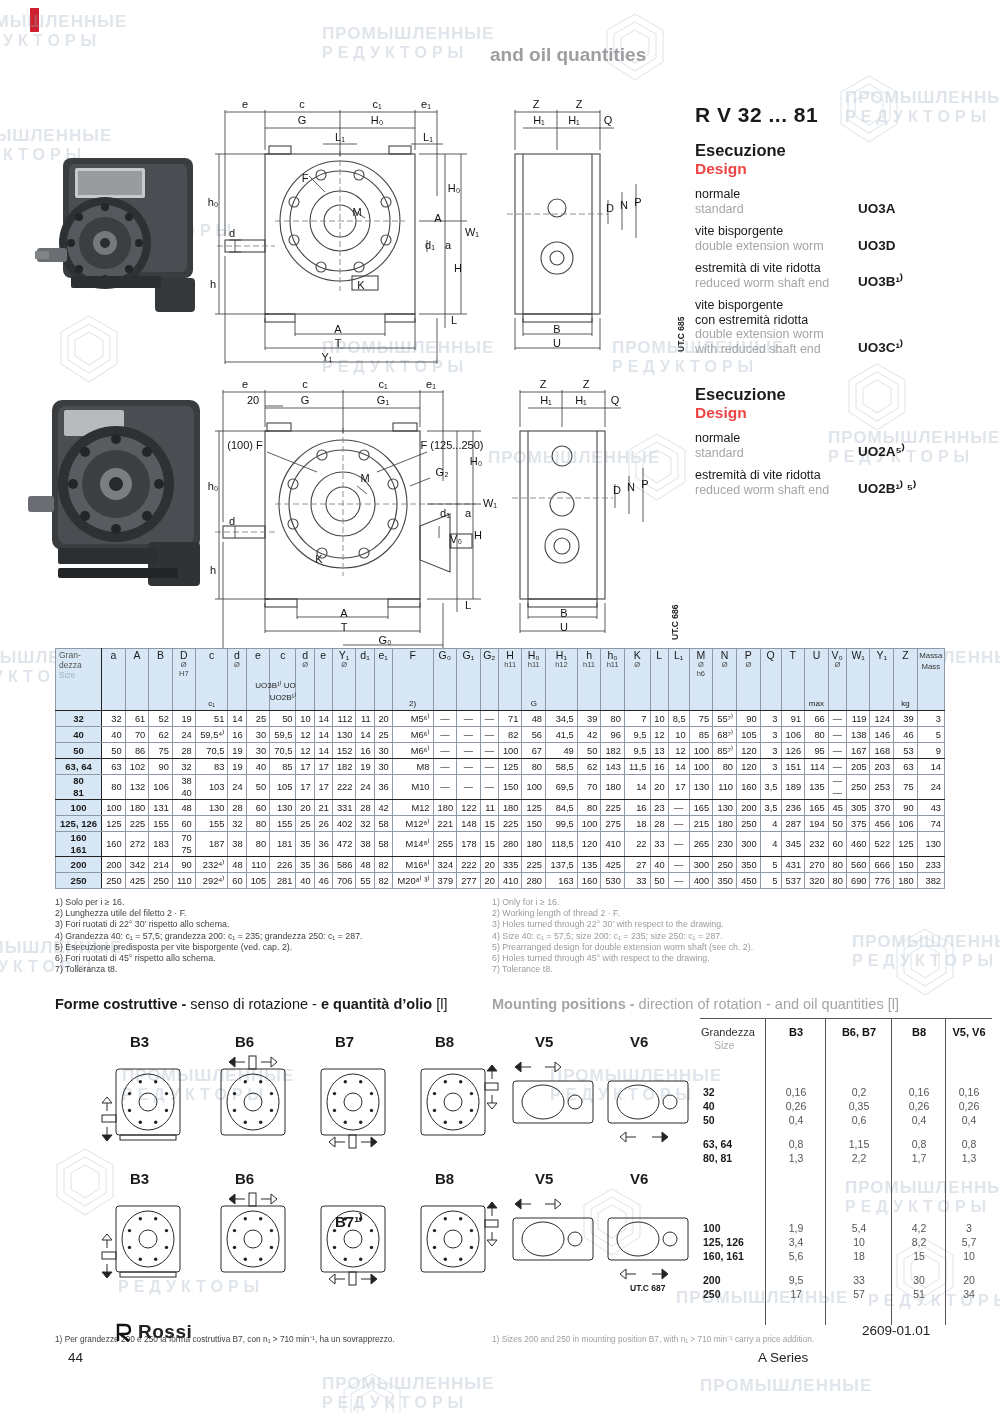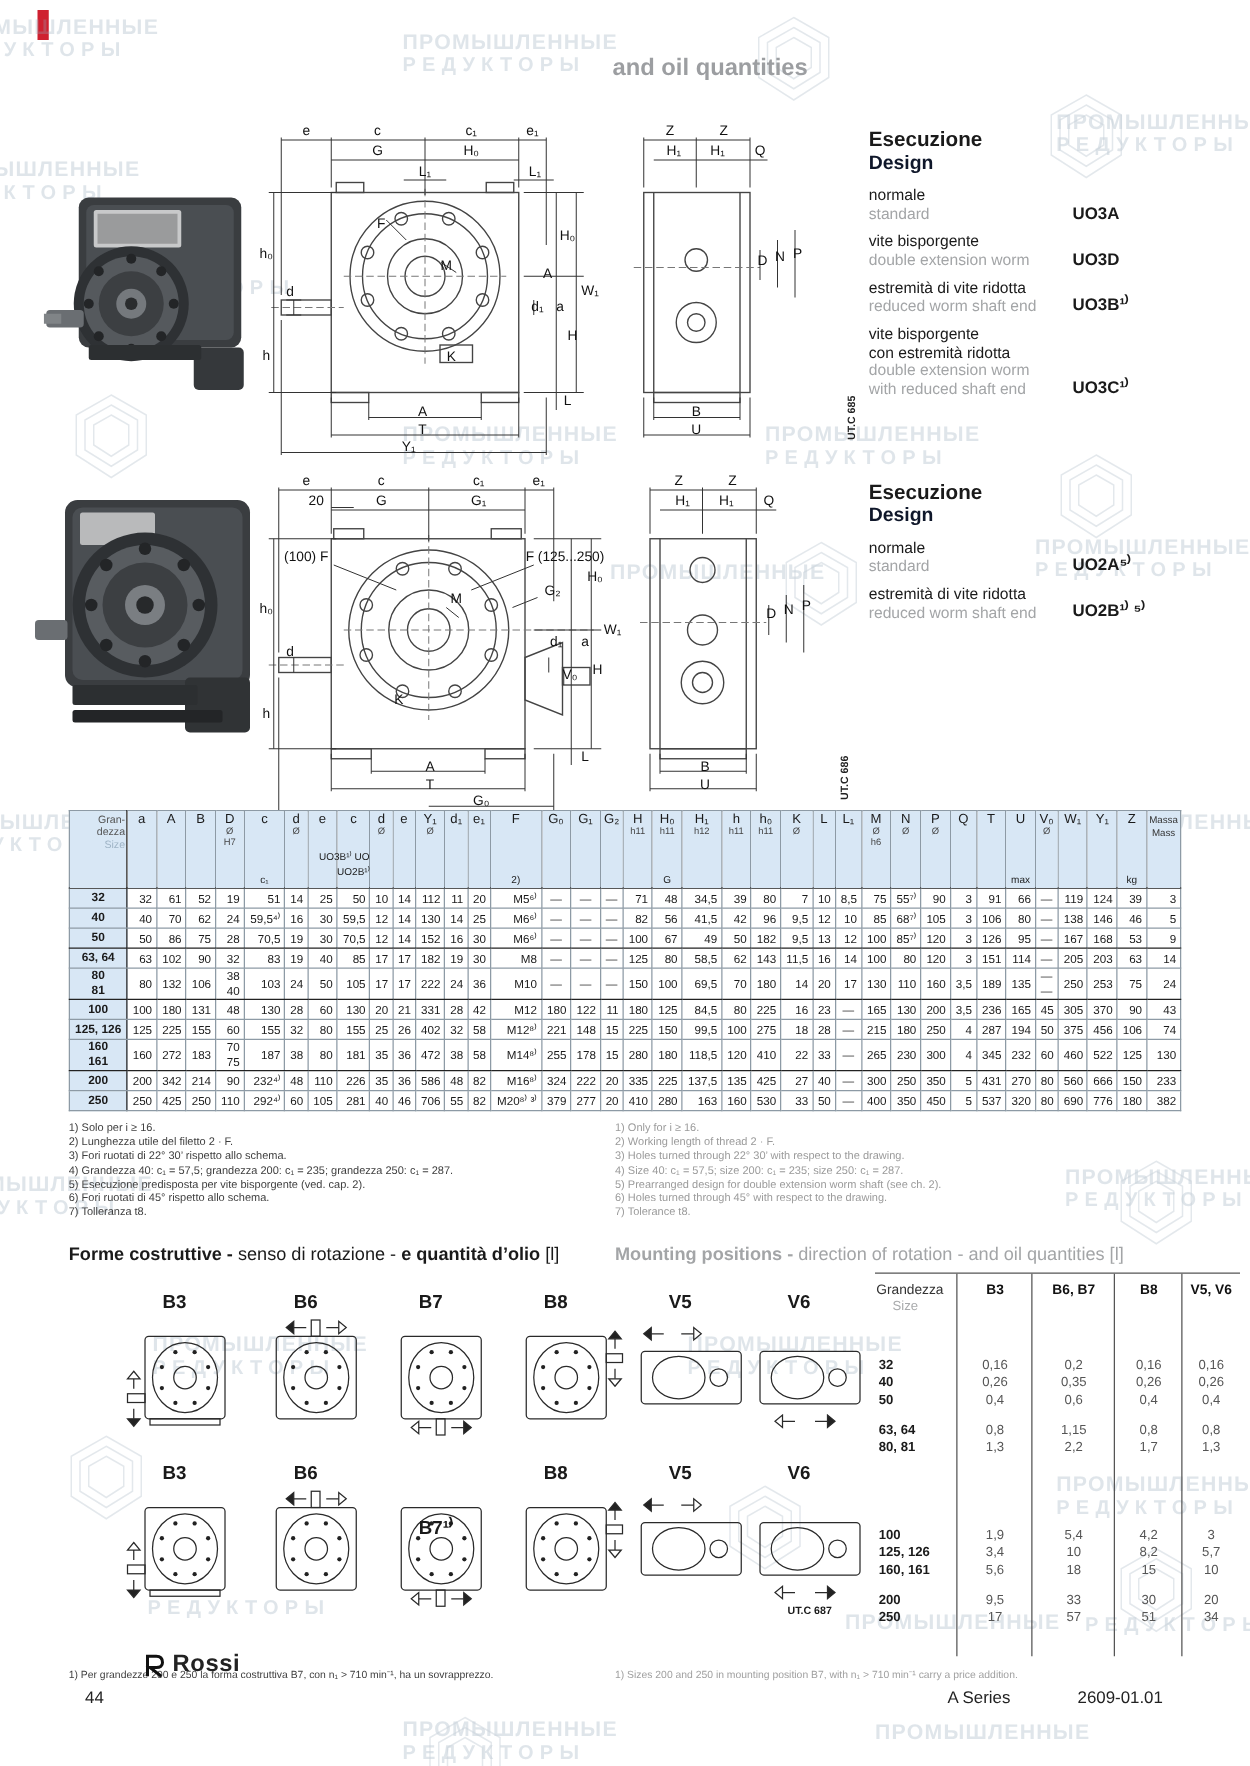--- a/index.html
+++ b/index.html
@@ -19,35 +19,35 @@
   
   .photo{z-index:1}
   
   .draw{z-index:1}
   .draw svg text{font-size:11px;fill:#111}
   .utc{position:absolute;font-size:8.5px;font-weight:bold;color:#222;transform:rotate(-90deg);transform-origin:left top;z-index:2}
   
   .design{z-index:2;width:300px}
   .rv-head{font-size:21px;font-weight:bold;letter-spacing:.5px;margin:0 0 14px 0}
   .sec-it{font-size:16.5px;font-weight:bold;margin:0}
-  .sec-en{font-size:15.5px;font-weight:bold;color:#0f172a;margin:0 0 9px 0}
+  .sec-en{font-size:15.5px;font-weight:bold;color:#ef4444;margin:0 0 9px 0}
   .design-row{display:flex;align-items:flex-end;margin-bottom:8px}
   .design-text{width:163px;font-size:12.5px;line-height:14.5px}
   .design-text .it{color:#1a1a1a;white-space:pre-line}
   .design-text .en{color:#a3a5a7;white-space:pre-line}
   .design-code{font-size:13.5px;font-weight:bold;white-space:nowrap}
   
   .dimtab{border-collapse:collapse;width:890px;font-size:9.3px;z-index:2;position:relative;background:#fff}
   .dimtab th,.dimtab td{border:1px solid #8d9aa5}
   .dimtab{border:1.7px solid #222}
   .dimtab th{background:#d8e7f5;font-weight:normal;vertical-align:top;padding:1px 1px 0 1px;height:60px;position:relative;text-align:center;border-bottom:1.7px solid #222}
   .dimtab th .l{font-size:10.5px;line-height:11px}
   .dimtab th .s{font-size:7.5px;color:#444;line-height:8.5px}
   .dimtab th .b{position:absolute;bottom:2px;left:0;right:0;font-size:8px;text-align:center}
-  .dimtab th.size-h{font-size:8.5px;color:#555;text-align:right;padding-left:3px;border-right:1.7px solid #222}
+  .dimtab th.size-h{font-size:8.5px;color:#555;text-align:left;padding-left:3px;border-right:1.7px solid #222}
   .dimtab th.size-h .sz{color:#9fb4c6}
   .dimtab th.massa-h .l{font-size:7.8px;white-space:pre-line;color:#333}
   .dimtab td{padding:0 3px;text-align:right;white-space:pre-line;height:15px;line-height:12px}
   .dimtab td.dash{text-align:center;color:#333}
   .dimtab td.size{background:#d8e7f5;font-weight:bold;text-align:center;font-size:9.5px;border-right:1.7px solid #222}
   .dimtab tr.grp td{border-bottom:1.7px solid #222}
   .grpbox{position:absolute;left:50%;transform:translateX(-50%);white-space:nowrap;font-size:8px;text-align:center}
   .grp1{top:30px}.grp2{top:42px}
   
   .fnotes{z-index:2;font-size:8.8px;line-height:11.2px;color:#3f3f3f}
@@ -397,20 +397,21 @@
       <text x="412" y="118" text-anchor="middle">D</text>
       <text x="426" y="115" text-anchor="middle">N</text>
       <text x="440" y="112" text-anchor="middle">P</text>
       <text x="359" y="241" text-anchor="middle">B</text>
       <text x="359" y="255" text-anchor="middle">U</text>
     </svg>
 </div>
 <span class="utc" style="left:670px;top:640px">UT.C 686</span>
 
 <div class="abs design" style="left:695px;top:103px">
+  <div class="rv-head">R V 32 ... 81</div>
   <div class="sec-it">Esecuzione</div>
   <div class="sec-en">Design</div>
   <div id="design-list-small">
       <div class="design-row">
         <div class="design-text">
           <div class="it">normale</div>
           <div class="en">standard</div>
         </div>
         <div class="design-code">UO3A</div>
       </div>
@@ -1317,21 +1318,21 @@
 <div class="abs bfnote en" style="left:492px;top:1333px;width:470px" id="bfnote-en"><span>1) Sizes 200 and 250 in mounting position </span><span class="b">B7</span><span>, with n₁ &gt; 710 min⁻¹ carry a price addition.</span></div>
 
 <div class="abs footer pageno" style="left:68px;top:1350px">44</div>
 <div class="abs footer" style="left:112px;top:1320px">
   <svg width="90" height="26" viewBox="0 0 90 26">
     <path d="M6 21 L6 5 L13 5 Q18 5 18 10 Q18 14 13 14 L8 14 L17 21" stroke="#111" stroke-width="2.4" fill="none"></path>
   </svg>
   <span class="brand" style="position:absolute;left:26px;top:1px">Rossi</span>
 </div>
 <div class="abs footer" style="left:758px;top:1350px">A Series</div>
-<div class="abs footer" style="left:862px;top:1350px">2609-01.01</div>
+<div class="abs footer" style="left:862px;top:1323px">2609-01.01</div>
 
 <div class="wm" style="left: -45px; top: 12px;">
     <div class="l1">ПРОМЫШЛЕННЫЕ</div>
     <div class="l2">РЕДУКТОРЫ</div>
   </div>
 <div class="wm" style="left: 322px; top: 24px;">
     <div class="l1">ПРОМЫШЛЕННЫЕ</div>
     <div class="l2">РЕДУКТОРЫ</div>
   </div>
 <div class="wm" style="left: 845px; top: 88px;">

